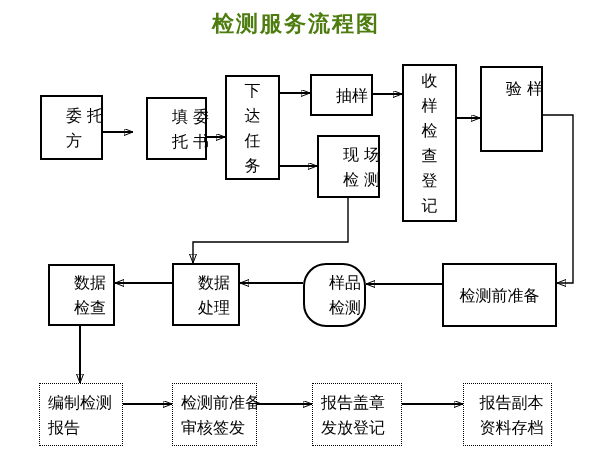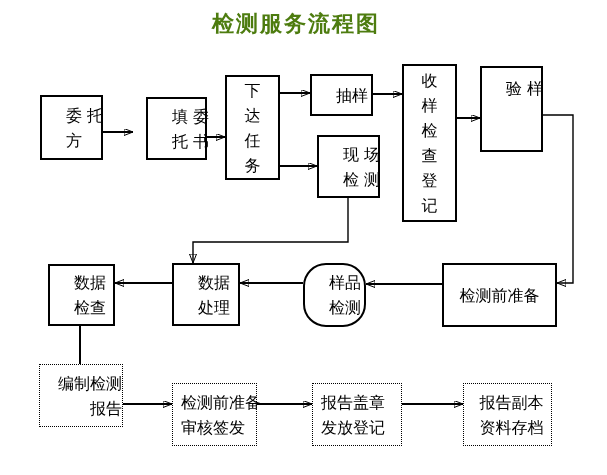--- a/index.html
+++ b/index.html
@@ -30,21 +30,21 @@
   .n1{left:133px;top:97px;width:61px;height:63px;margin-left:13px;}
   .n2{left:225px;top:75px;width:55px;height:105px;}
   .n3{left:310px;top:74px;width:63px;height:42px;}
   .n4{left:317px;top:135px;width:63px;height:63px;}
   .n5{left:402px;top:64px;width:55px;height:158px;}
   .n6{left:480px;top:66px;width:63px;height:86px;}
   .n7{left:48px;top:264px;width:67px;height:62px;}
   .n8{left:172px;top:263px;width:68px;height:63px;}
   .n9{left:303px;top:263px;width:63px;height:64px;border-radius:23px;}
   .n10{left:442px;top:263px;width:115px;height:64px;}
-  .n11{left:39px;top:364px;width:84px;height:63px;align-items:flex-end;}
+  .n11{left:39px;top:383px;width:84px;height:63px;}
   .n12{left:172px;top:383px;width:85px;height:63px;}
   .n13{left:312px;top:383px;width:90px;height:63px;}
   .n14{left:463px;top:383px;width:89px;height:63px;text-align:center;}
 </style>
 </head>
 <body>
 
 <div class="canvas">
 
   <div class="title">检测服务流程图</div>

